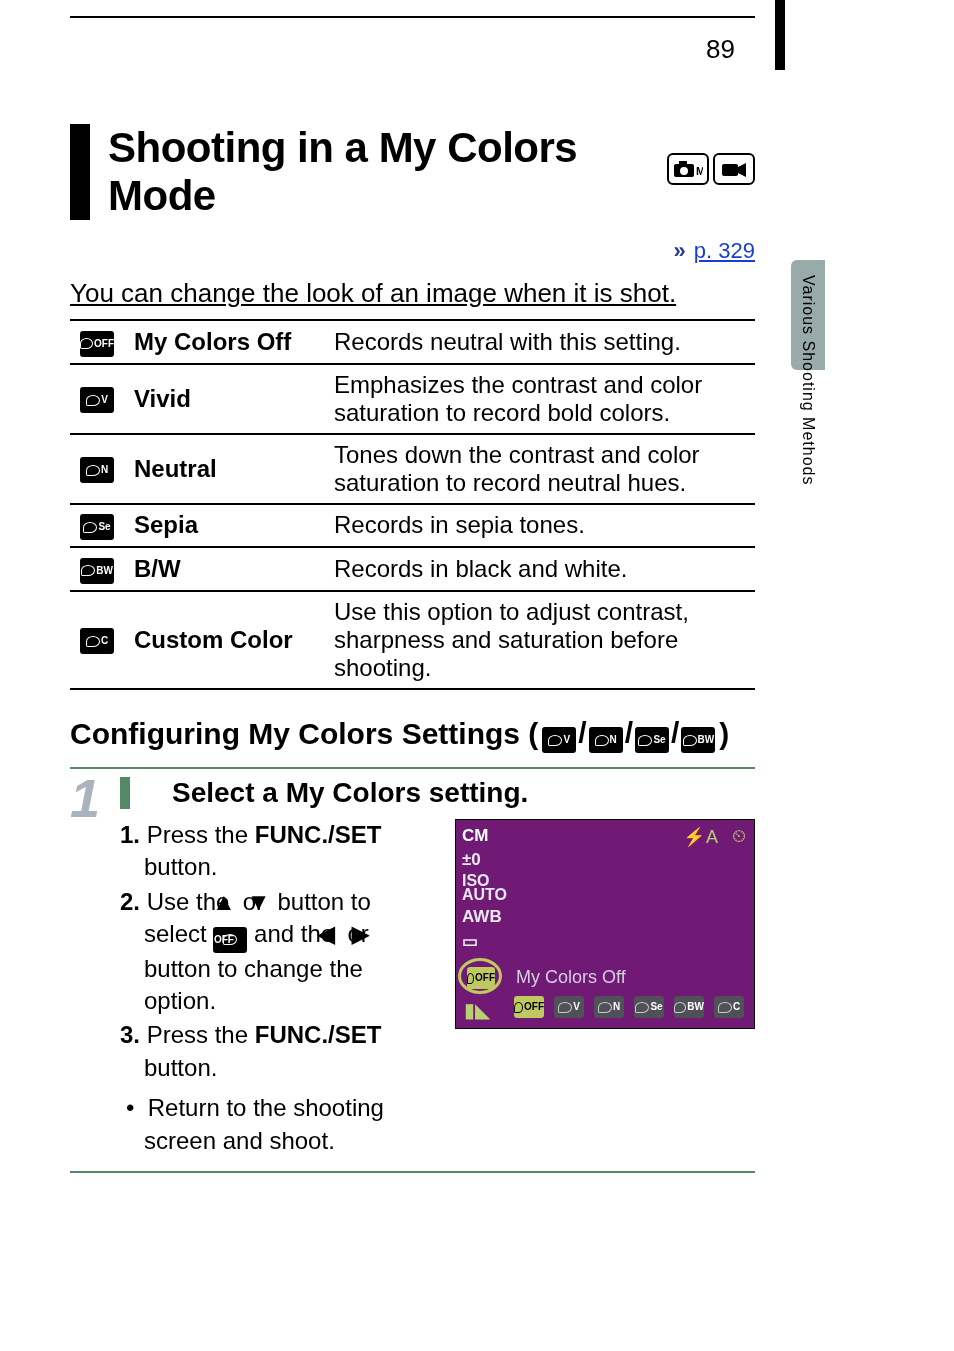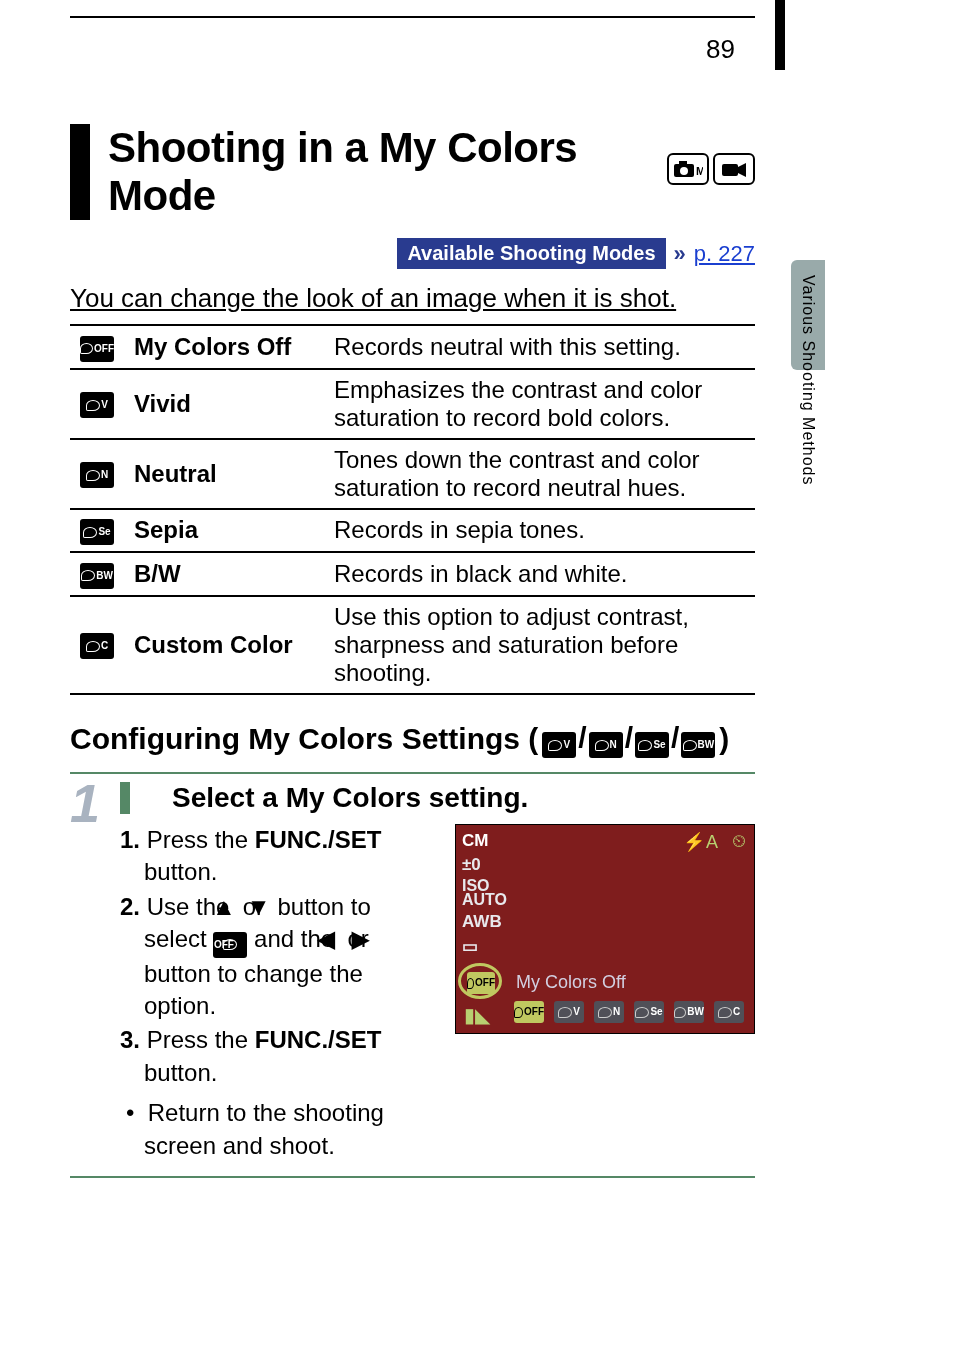--- a/index.html
+++ b/index.html
@@ -38,21 +38,21 @@
   .step-title-bar { width: 10px; background: #586; margin-right: 10px; }
   .step-title { font-size: 28px; font-weight: 900; margin-left: 32px; }
   .step-content { display: flex; gap: 26px; }
   .step-text { flex: 1; font-size: 24px; line-height: 1.35; }
   .step-text ol { list-style: none; padding-left: 24px; }
   .step-text ol li { text-indent: -24px; margin-bottom: 2px; }
   .step-text ol li b { font-weight: 900; }
   .step-text .bullet { padding-left: 24px; text-indent: -18px; margin-top: 8px; }
   .btn-arrow { display: inline-block; }
   .inline-icon { display: inline-flex; vertical-align: -3px; }
-  .lcd { width: 300px; height: 210px; background: #7f1d1d; border: 1px solid #000; position: relative; color: #e8e8ec; font-family: Arial, sans-serif; }
+  .lcd { width: 300px; height: 210px; background: #701a75; border: 1px solid #000; position: relative; color: #e8e8ec; font-family: Arial, sans-serif; }
   .lcd .col { position: absolute; left: 6px; top: 6px; display: flex; flex-direction: column; gap: 4px; }
   .lcd .col span { font-size: 17px; font-weight: 700; }
   .lcd .cm { font-size: 24px; font-weight: 900; color: #fff; }
   .lcd .topr { position: absolute; right: 8px; top: 6px; display: flex; gap: 14px; font-size: 18px; color: #b8d070; }
   .lcd .lbl { position: absolute; left: 60px; bottom: 40px; color: #d2cfe0; font-size: 18px; }
   .lcd .row-icons { position: absolute; left: 58px; bottom: 10px; display: flex; gap: 10px; }
   .lcd .row-icons .mc-icon { background: #505058; width: 30px; height: 22px; }
   .lcd .row-icons .mc-icon.sel { background: #c0c860; color: #000; }
   .lcd .sel-ring { position: absolute; left: 2px; bottom: 34px; width: 44px; height: 36px; border: 3px solid #c0c860; border-radius: 50%; }
   .lcd .sel-ring .mc-icon { position: absolute; left: 6px; top: 6px; background: #c0c860; color: #000; width: 28px; height: 22px; }
@@ -87,23 +87,22 @@
       <span class="mode-chip">
         <svg width="30" height="20" viewBox="0 0 30 20">
             <rect x="3" y="5" width="16" height="12" rx="2" fill="#000"></rect>
             <polygon points="19,8 27,4 27,18 19,14" fill="#000"></polygon>
           </svg>
       </span>
     </div>
   </div>
 
   <div class="asm-row">
-    <span class="asm-label">Available Shooting Modes</span>
     <span class="asm-chev">»</span>
-    <a class="asm-link" href="#">p. 227</a>
+    <a class="asm-link" href="#">p. 329</a>
   </div>
 
   <p class="intro">You can change the look of an image when it is shot.</p>
 
   <table class="modes">
     <tbody id="modes-body">
         <tr>
           <th class="icon-cell"><span class="mc-icon">
               <span class="mc-palette"></span>
               <span class="mc-sub">OFF</span>

